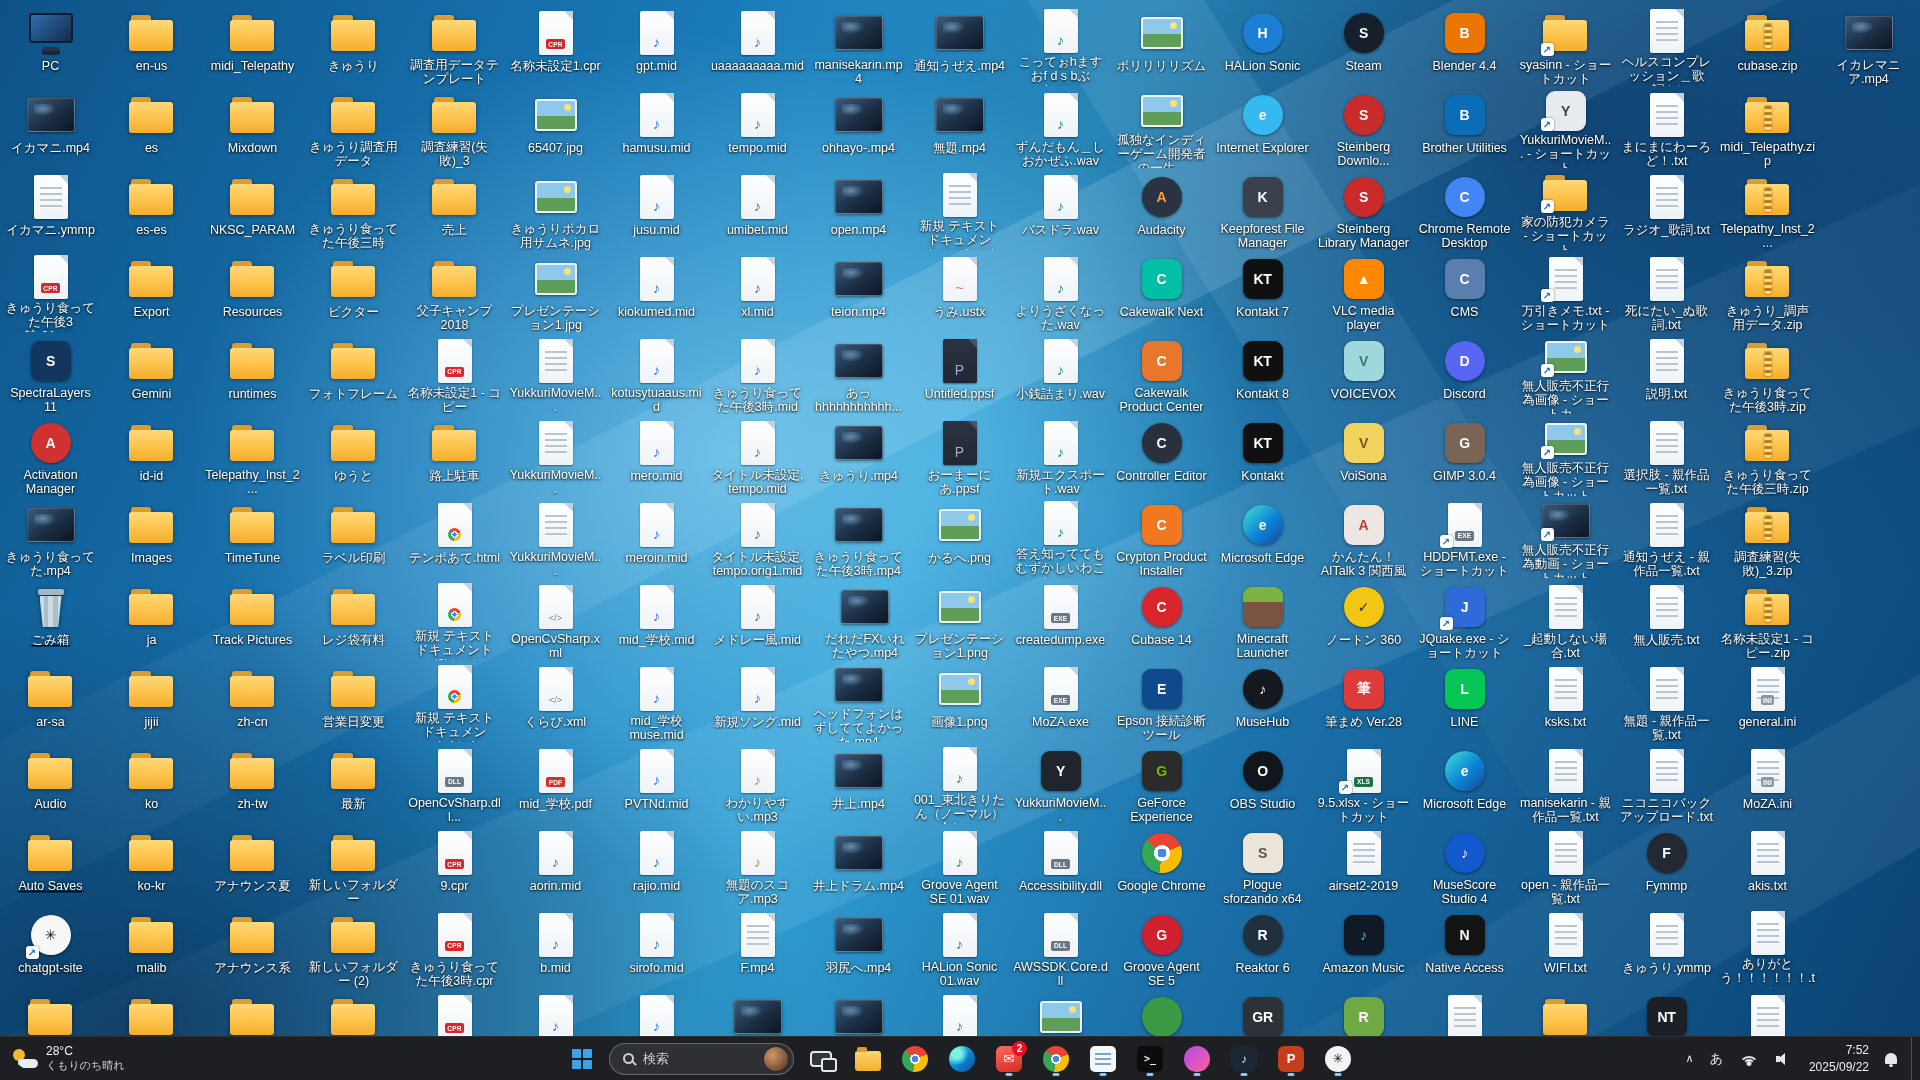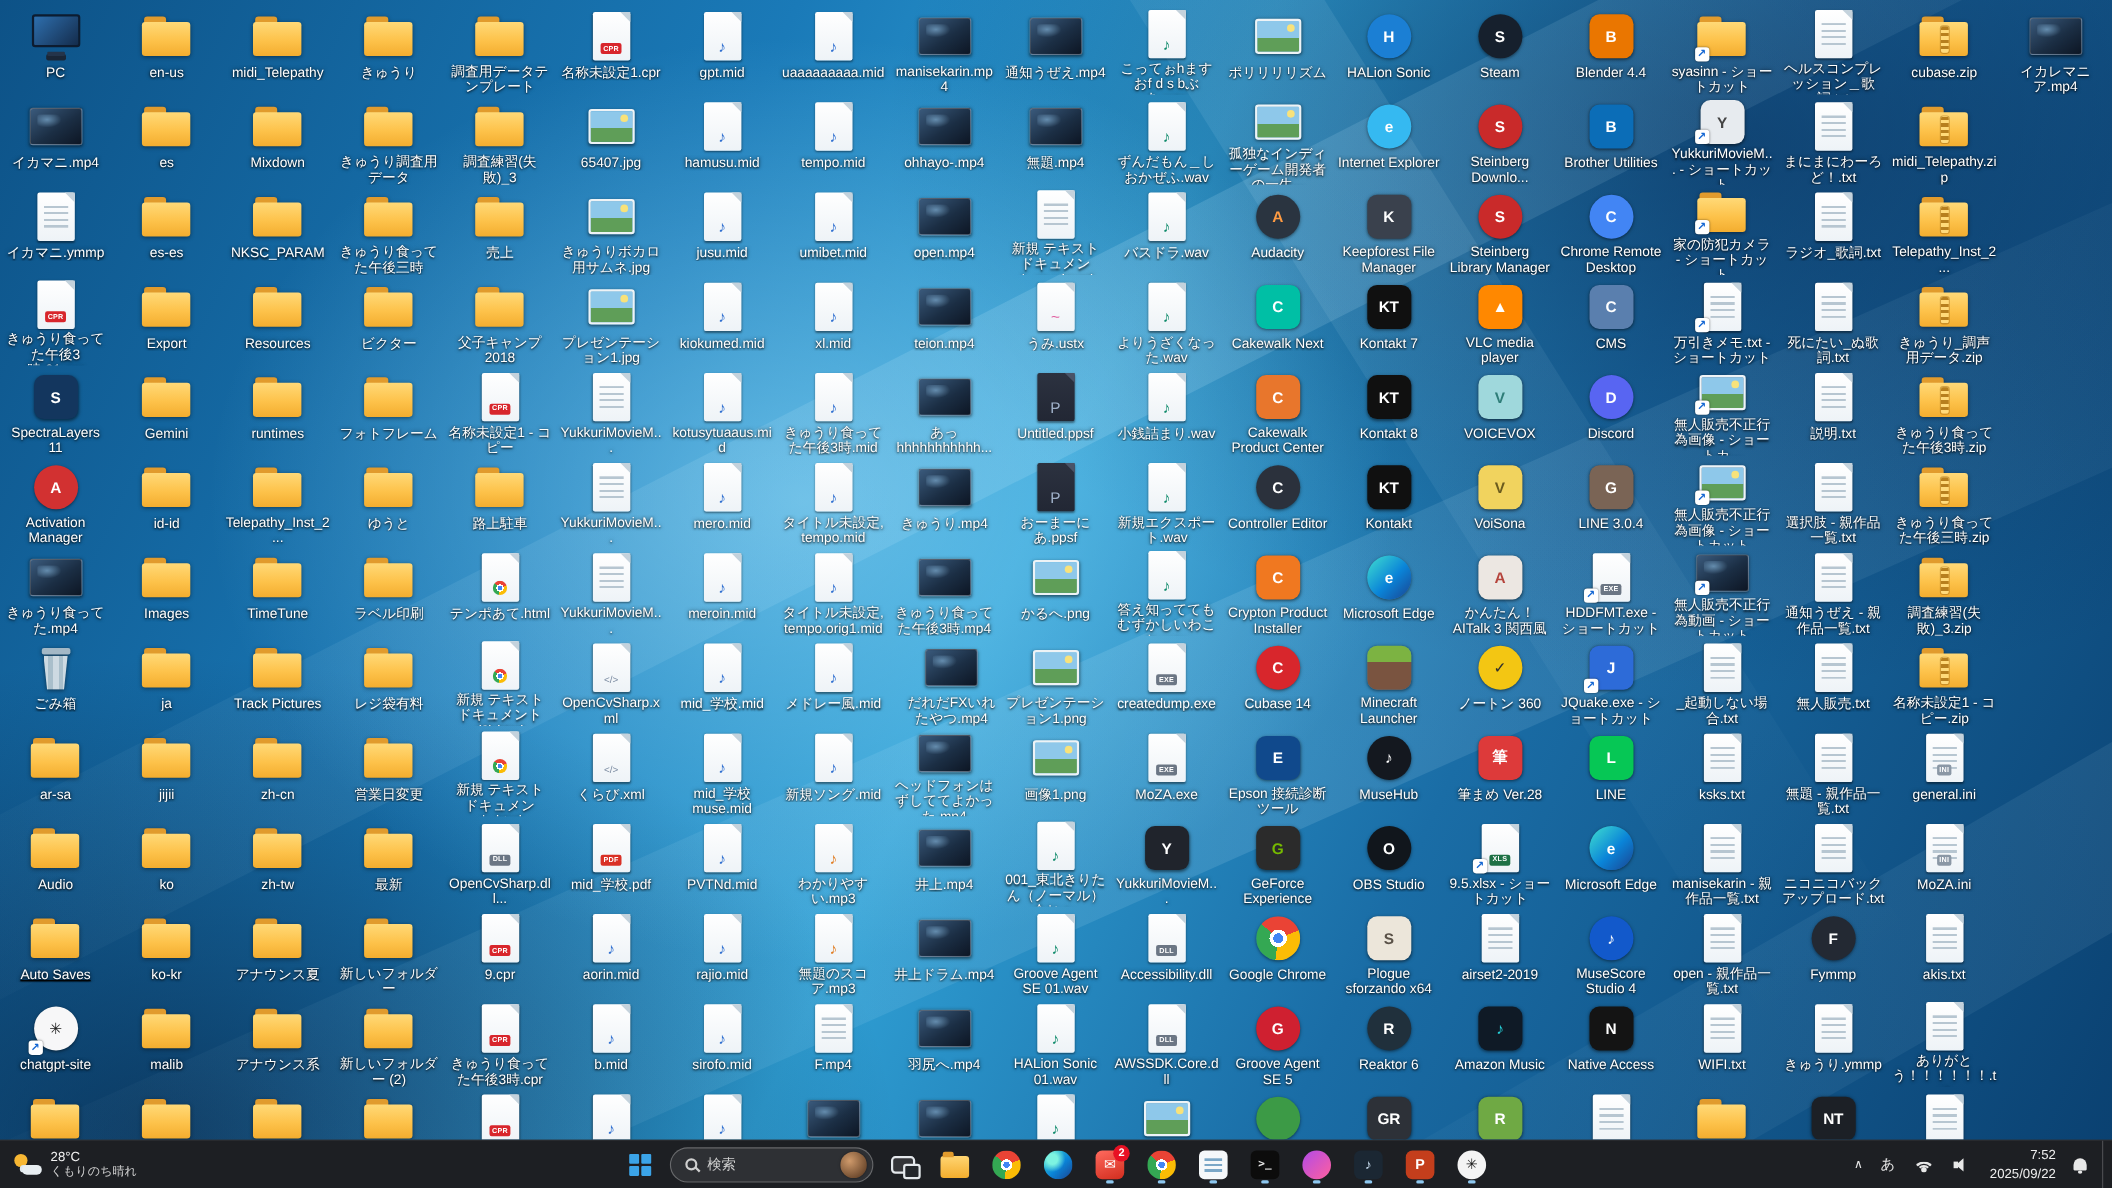--- a/index.html
+++ b/index.html
@@ -847,21 +847,21 @@
       <div class="dicon" style="grid-area: 6 / 14;">
         <div class="glyph">
           <span class="app" style="background:#f1d35e;color:#6b5b1e;">V</span>
         </div>
         <div class="ilabel">VoiSona</div>
       </div>
       <div class="dicon" style="grid-area: 6 / 15;">
         <div class="glyph">
           <span class="app" style="background:#7a6455;">G</span>
         </div>
-        <div class="ilabel">LINE 3.0.4</div>
+        <div class="ilabel">GIMP 3.0.4</div>
       </div>
       <div class="dicon" style="grid-area: 6 / 16;">
         <div class="glyph">
           <span class="imgth"></span>
           <span class="sc">↗</span>
         </div>
         <div class="ilabel">無人販売不正行為画像 - ショートカット</div>
       </div>
       <div class="dicon" style="grid-area: 6 / 17;">
         <div class="glyph">
@@ -992,21 +992,21 @@
         <div class="ilabel">通知うぜえ - 親作品一覧.txt</div>
       </div>
       <div class="dicon" style="grid-area: 7 / 18;">
         <div class="glyph">
           <span class="folder">
             <span class="zipline"></span>
           </span>
         </div>
         <div class="ilabel">調査練習(失敗)_3.zip</div>
       </div>
-      <div class="dicon" style="grid-area: 8 / 1;">
+      <div class="dicon" style="grid-area: 8 / 1; text-decoration: underline;">
         <div class="glyph">
           <span class="bin"></span>
         </div>
         <div class="ilabel">ごみ箱</div>
       </div>
       <div class="dicon" style="grid-area: 8 / 2;">
         <div class="glyph">
           <span class="folder"></span>
         </div>
         <div class="ilabel">ja</div>

